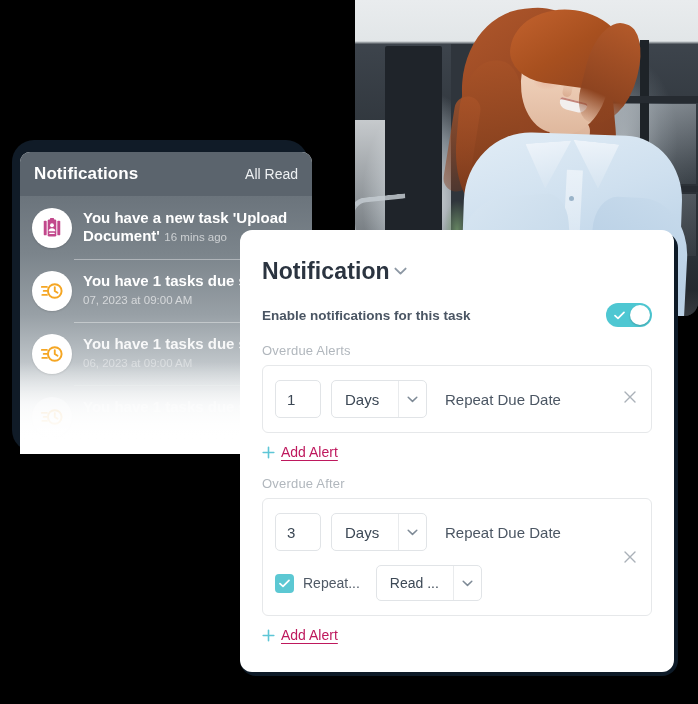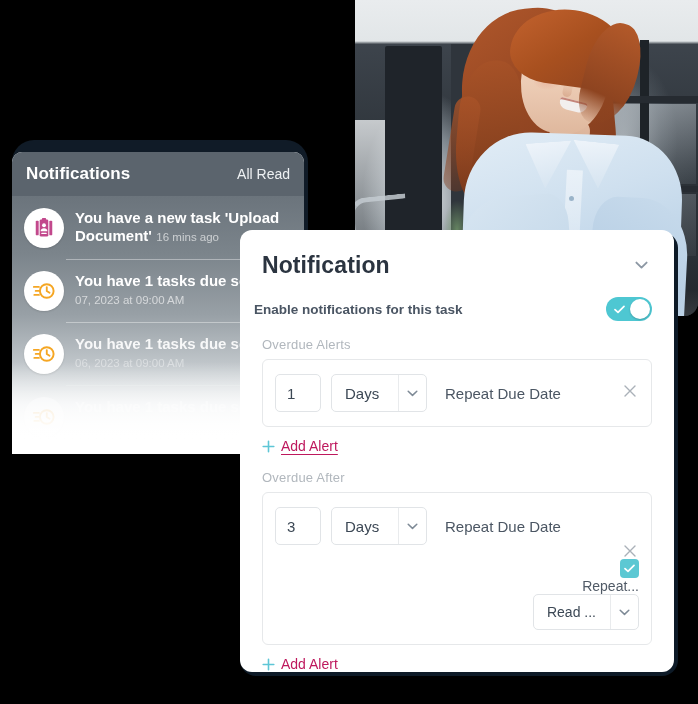--- a/index.html
+++ b/index.html
@@ -214,21 +214,21 @@
     left: 12px;
     top: 140px;
     width: 296px;
     height: 312px;
     background: #101b27;
     border-radius: 22px;
     box-shadow: 0 6px 18px rgba(0,0,0,0.6);
   }
   .notif-panel {
     position: absolute;
-    left: 12px;
+    left: 20px;
     top: 152px;
     width: 292px;
     height: 302px;
     border-radius: 10px 10px 0 0;
     overflow: hidden;
     background: #ffffff;
   }
   .notif-head {
     height: 44px;
     background: #5b646d;
@@ -311,37 +311,37 @@
     position: absolute;
     left: 240px;
     top: 230px;
     width: 434px;
     height: 442px;
     background: #ffffff;
     border-radius: 12px 12px 12px 12px;
     overflow: hidden;
   }
   .card-head {
-    display: flex; align-items: center; justify-content: space-between;
-    padding: 22px 22px 0 22px;
+    display: flex; align-items: center; justify-content: flex-start;
+    padding: 28px 22px 0 22px;
   }
   .card-title {
     font-size: 23px;
     font-weight: bold;
     color: #2b3440;
     letter-spacing: .1px;
   }
   .chev-btn {
     width: 22px; height: 22px;
     display: flex; align-items: center; justify-content: center;
     color: #8d98a4;
   }
   .enable-row {
     display: flex; align-items: center; justify-content: space-between;
-    padding: 18px 22px 0 14px;
+    padding: 18px 22px 0 22px;
   }
   .enable-label {
     font-size: 13.5px; font-weight: bold; color: #4a5563;
   }
   .toggle {
     width: 46px; height: 24px;
     border-radius: 14px;
     background: #4ec7d2;
     display: flex; align-items: center;
     position: relative;
@@ -414,23 +414,22 @@
     position: absolute;
     right: 14px;
     color: #aab1b8;
     font-size: 17px;
     line-height: 1;
   }
   .alert-box.one .remove-x { top: 24px; }
   .alert-box.two .remove-x { top: 51px; }
 
   .repeat-line {
-    display: flex; align-items: flex-end;
+    display: flex; align-items: center;
     margin-top: 14px;
-    flex-direction: column;
   }
   .chk {
     width: 19px; height: 19px;
     border-radius: 4px;
     background: #5cc8d3;
     display: flex; align-items: center; justify-content: center;
     color: #ffffff; font-size: 11px;
   }
   .repeat-text {
     margin-left: 9px;

